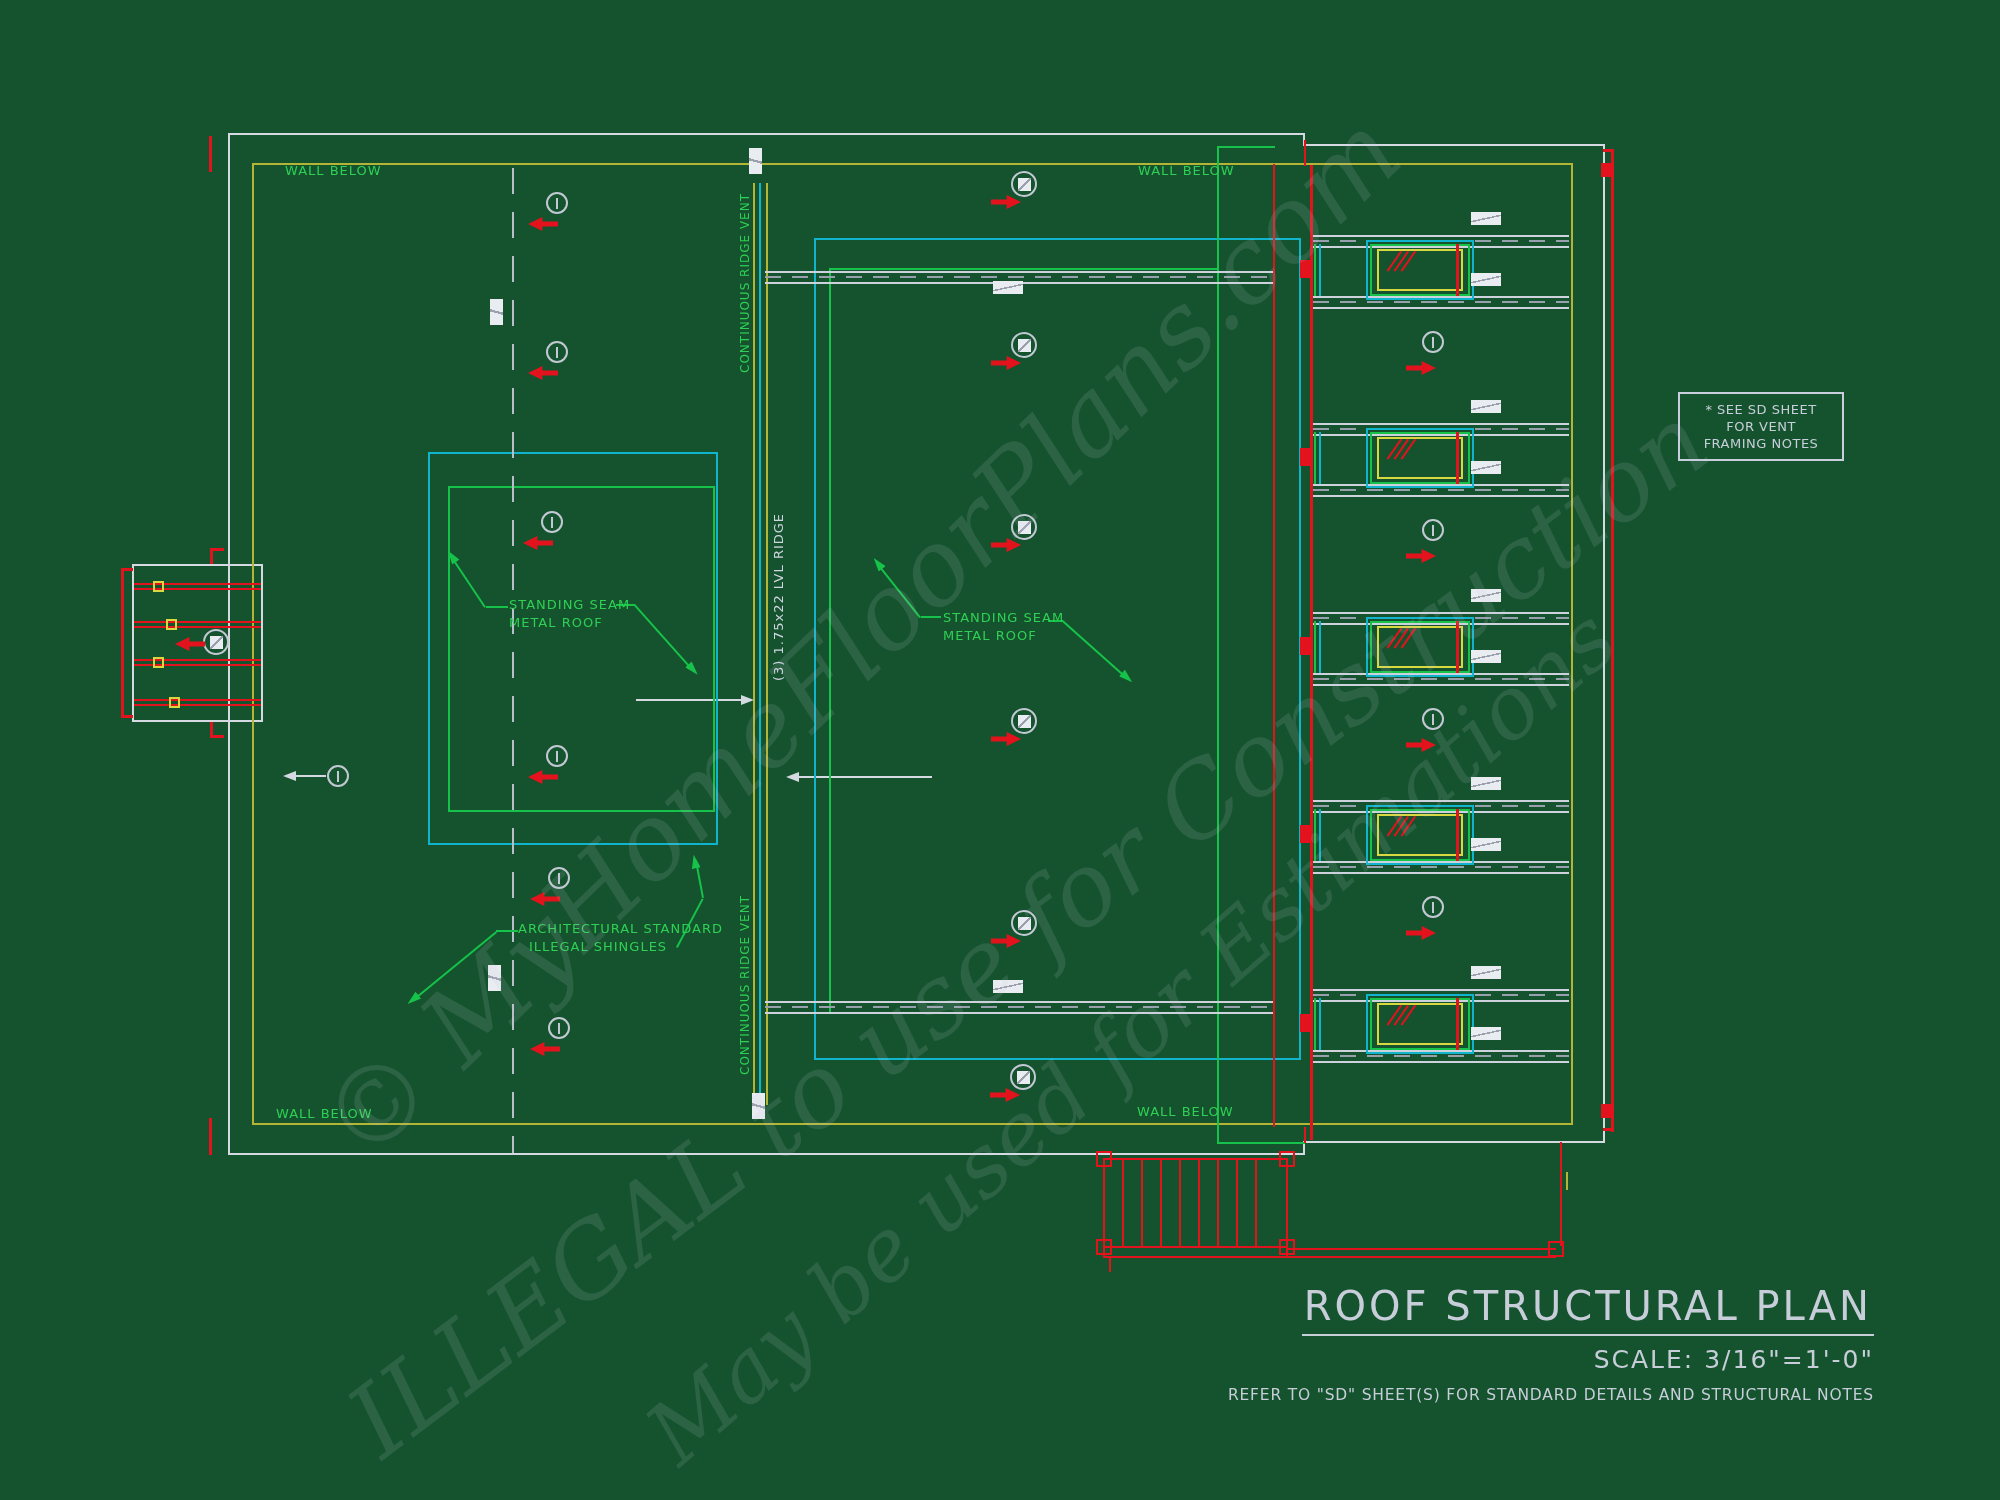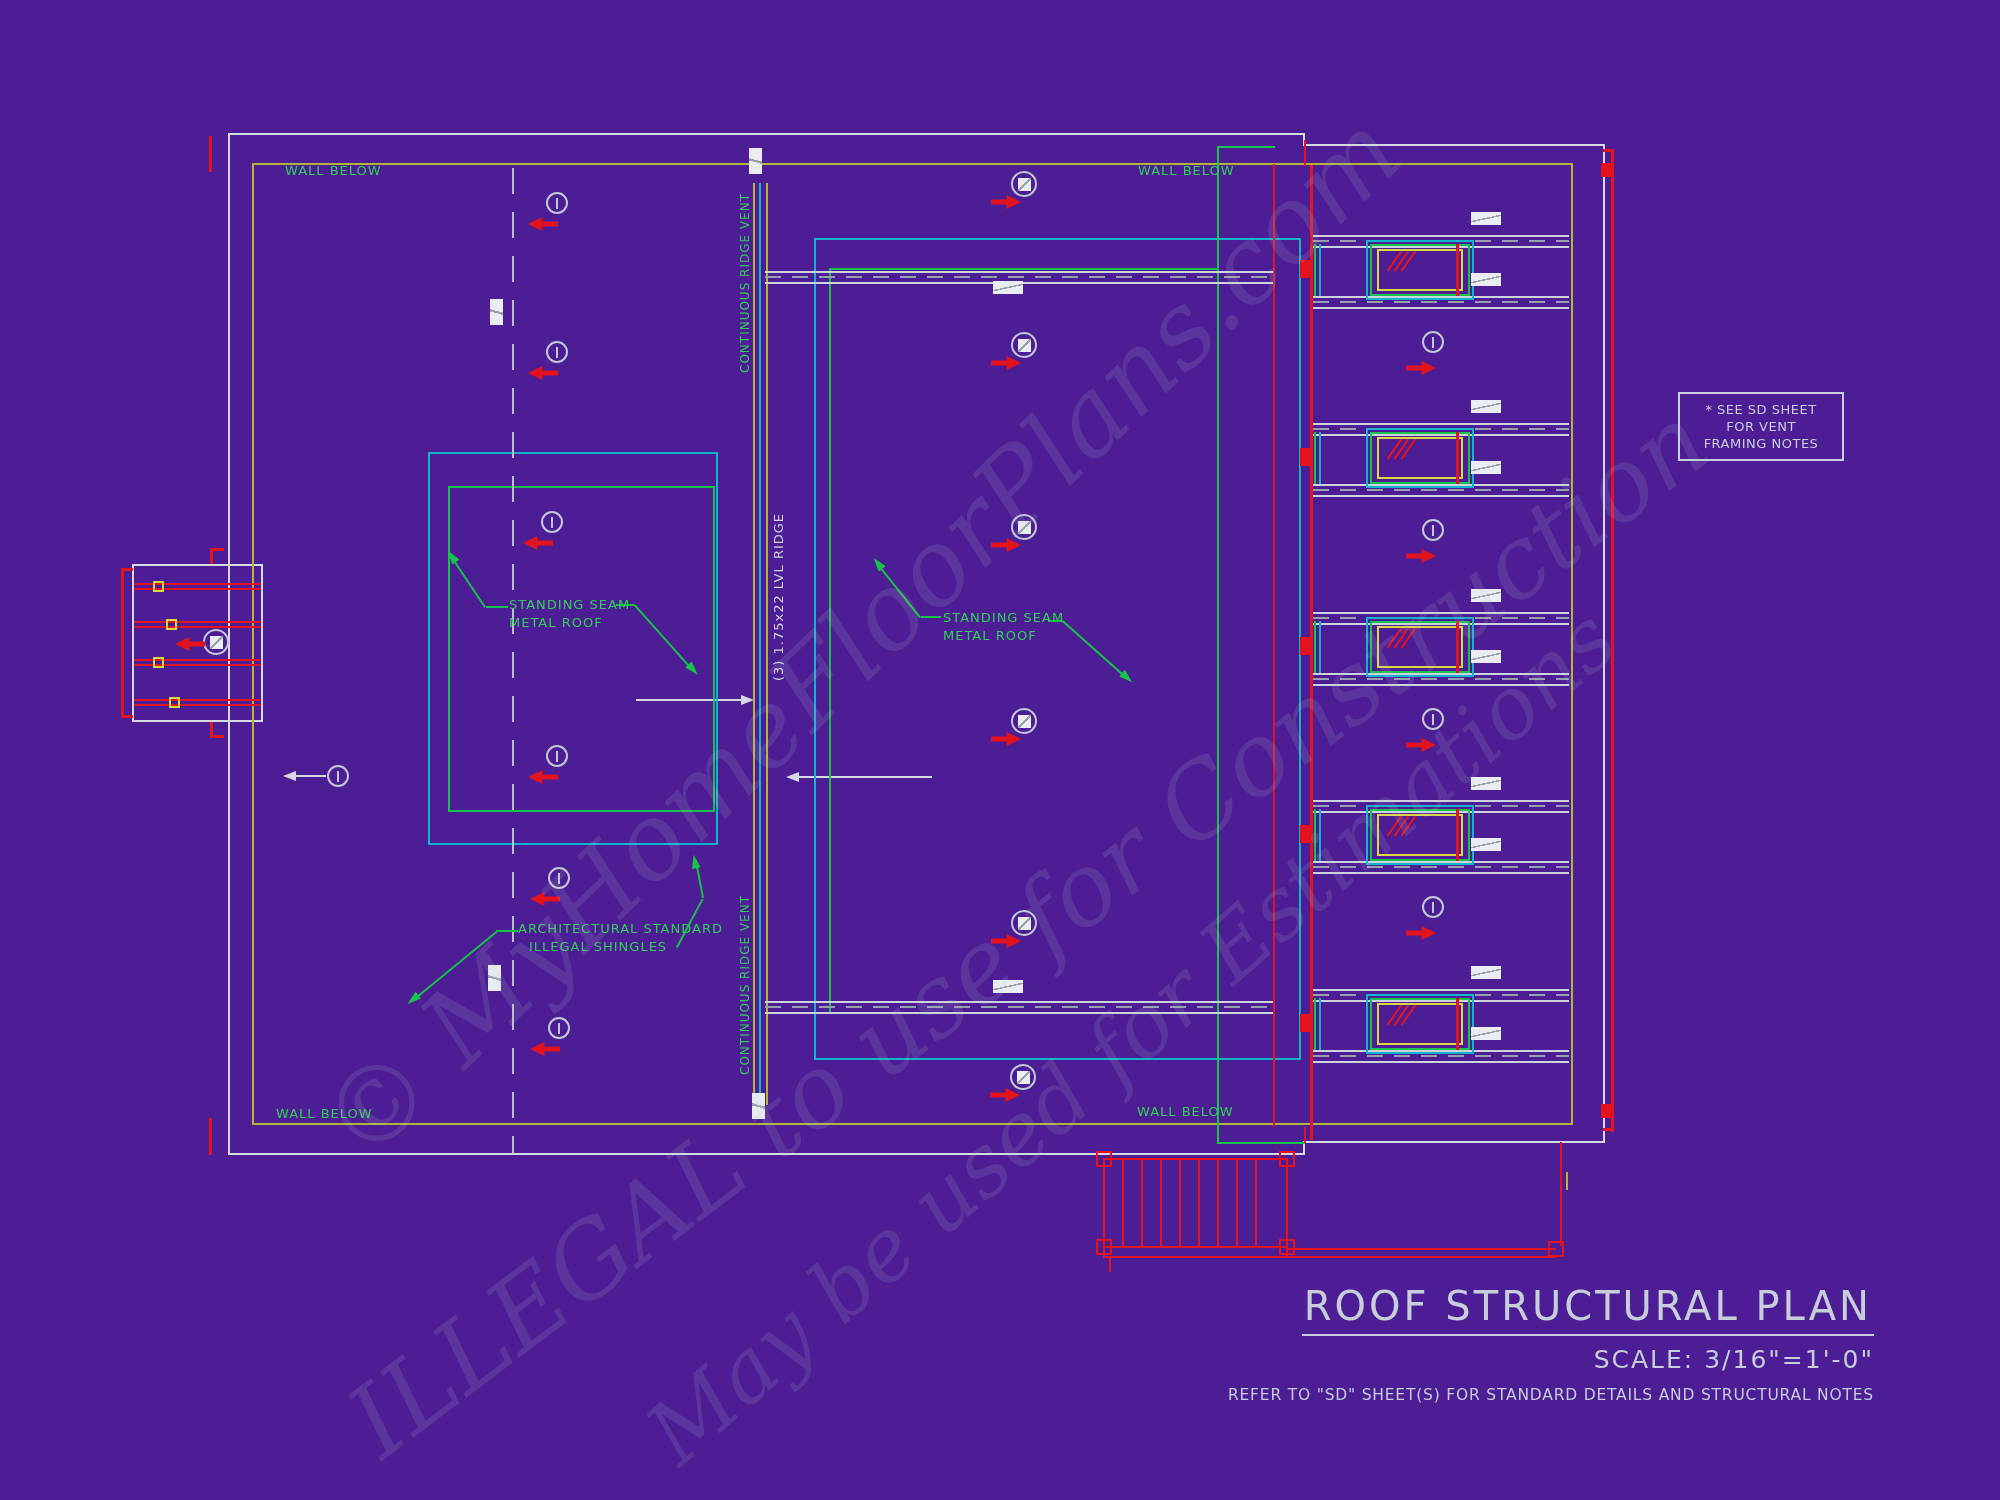--- a/index.html
+++ b/index.html
@@ -1,16 +1,16 @@
 <!DOCTYPE html>
 <html><head>
 <meta charset="utf-8">
 <style>
   html,body{margin:0;padding:0;background:#1b2030;}
-  #canvas{position:relative;width:2000px;height:1500px;background:#4c1d95;overflow:hidden;
+  #canvas{position:relative;width:2000px;height:1500px;background:#14532d;overflow:hidden;
           font-family:"DejaVu Sans", sans-serif;}
   .abs{position:absolute;}
   
   .c-w{background:#d4d9e2;}
   .c-y{background:#b4b536;}
   .c-g{background:#17c24a;}
   .c-r{background:#e3131d;}
   .c-t{background:#10b4cc;}
   
   .dashline{width:2px;background:repeating-linear-gradient(180deg,#b9bfca 0 26px,transparent 26px 44px);}

